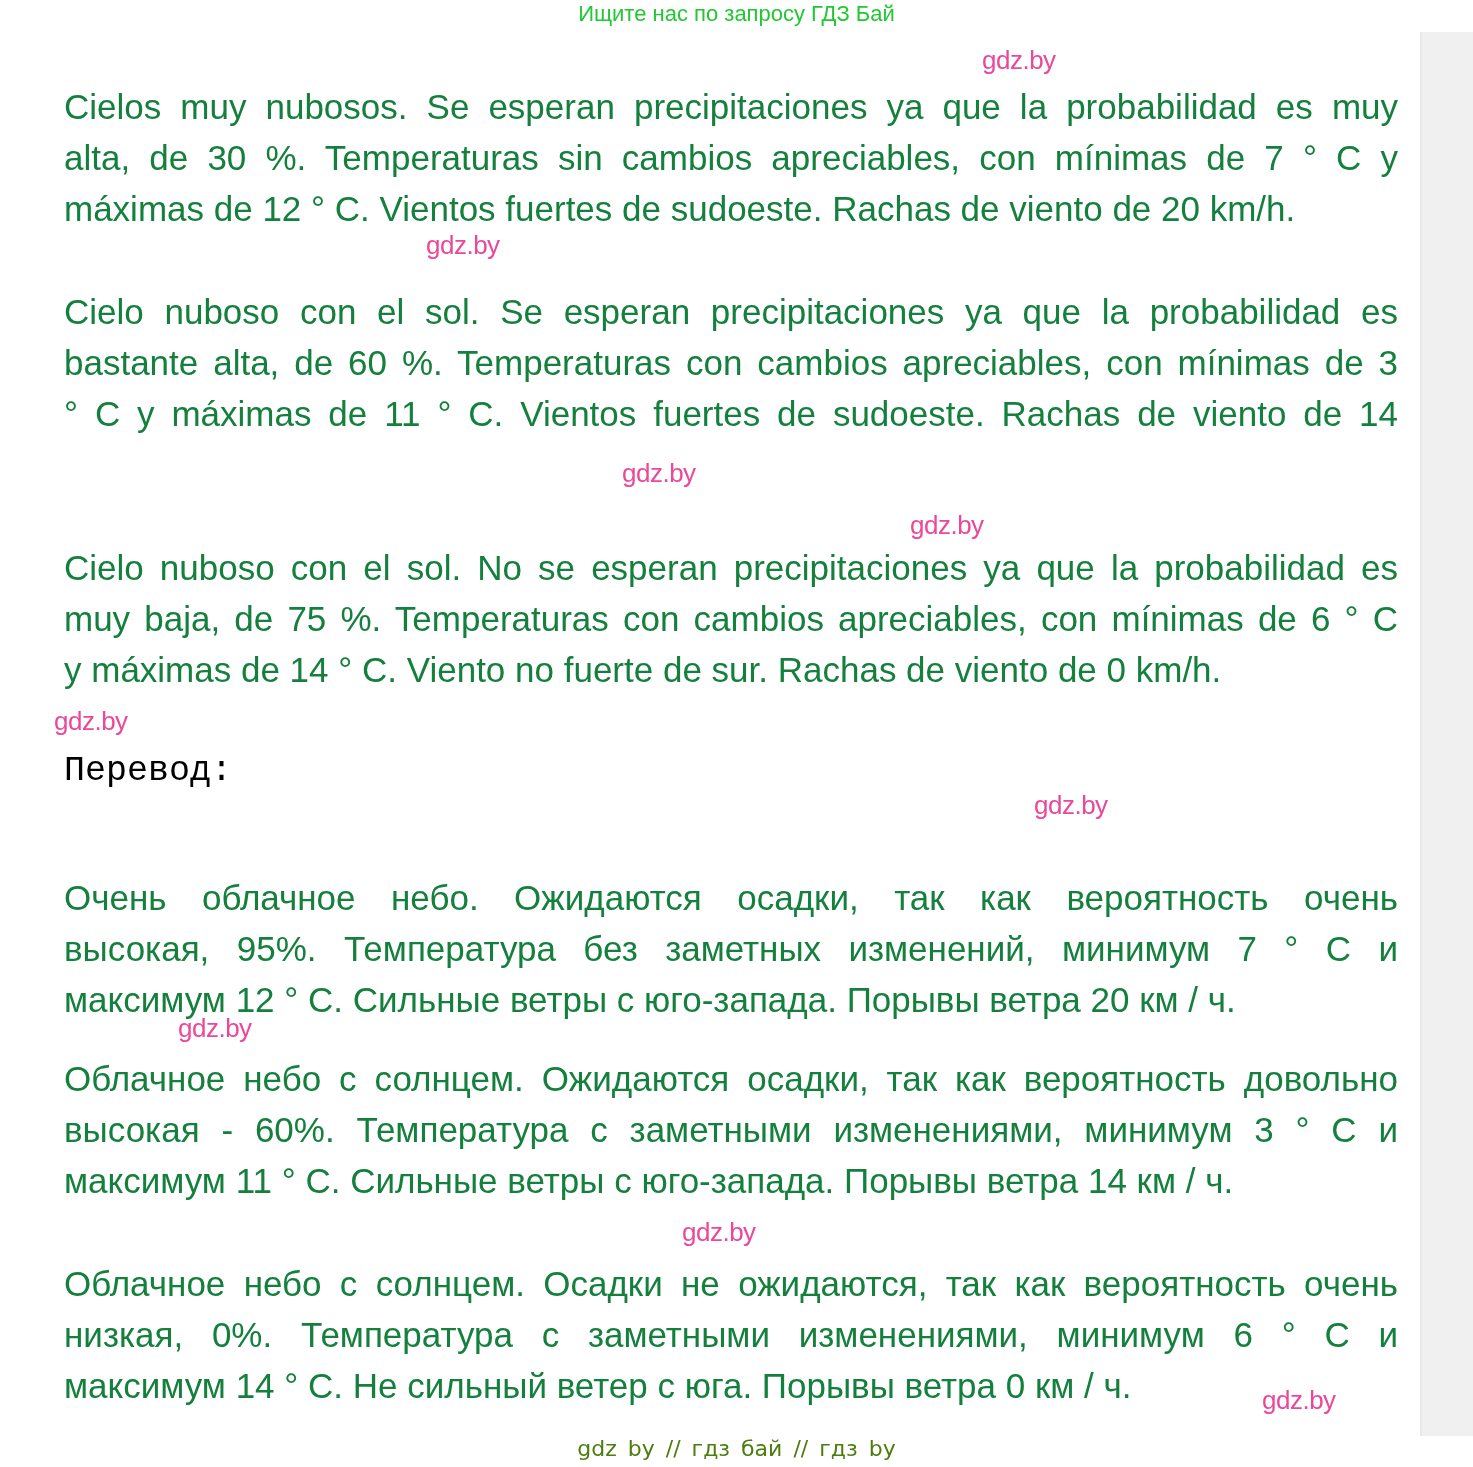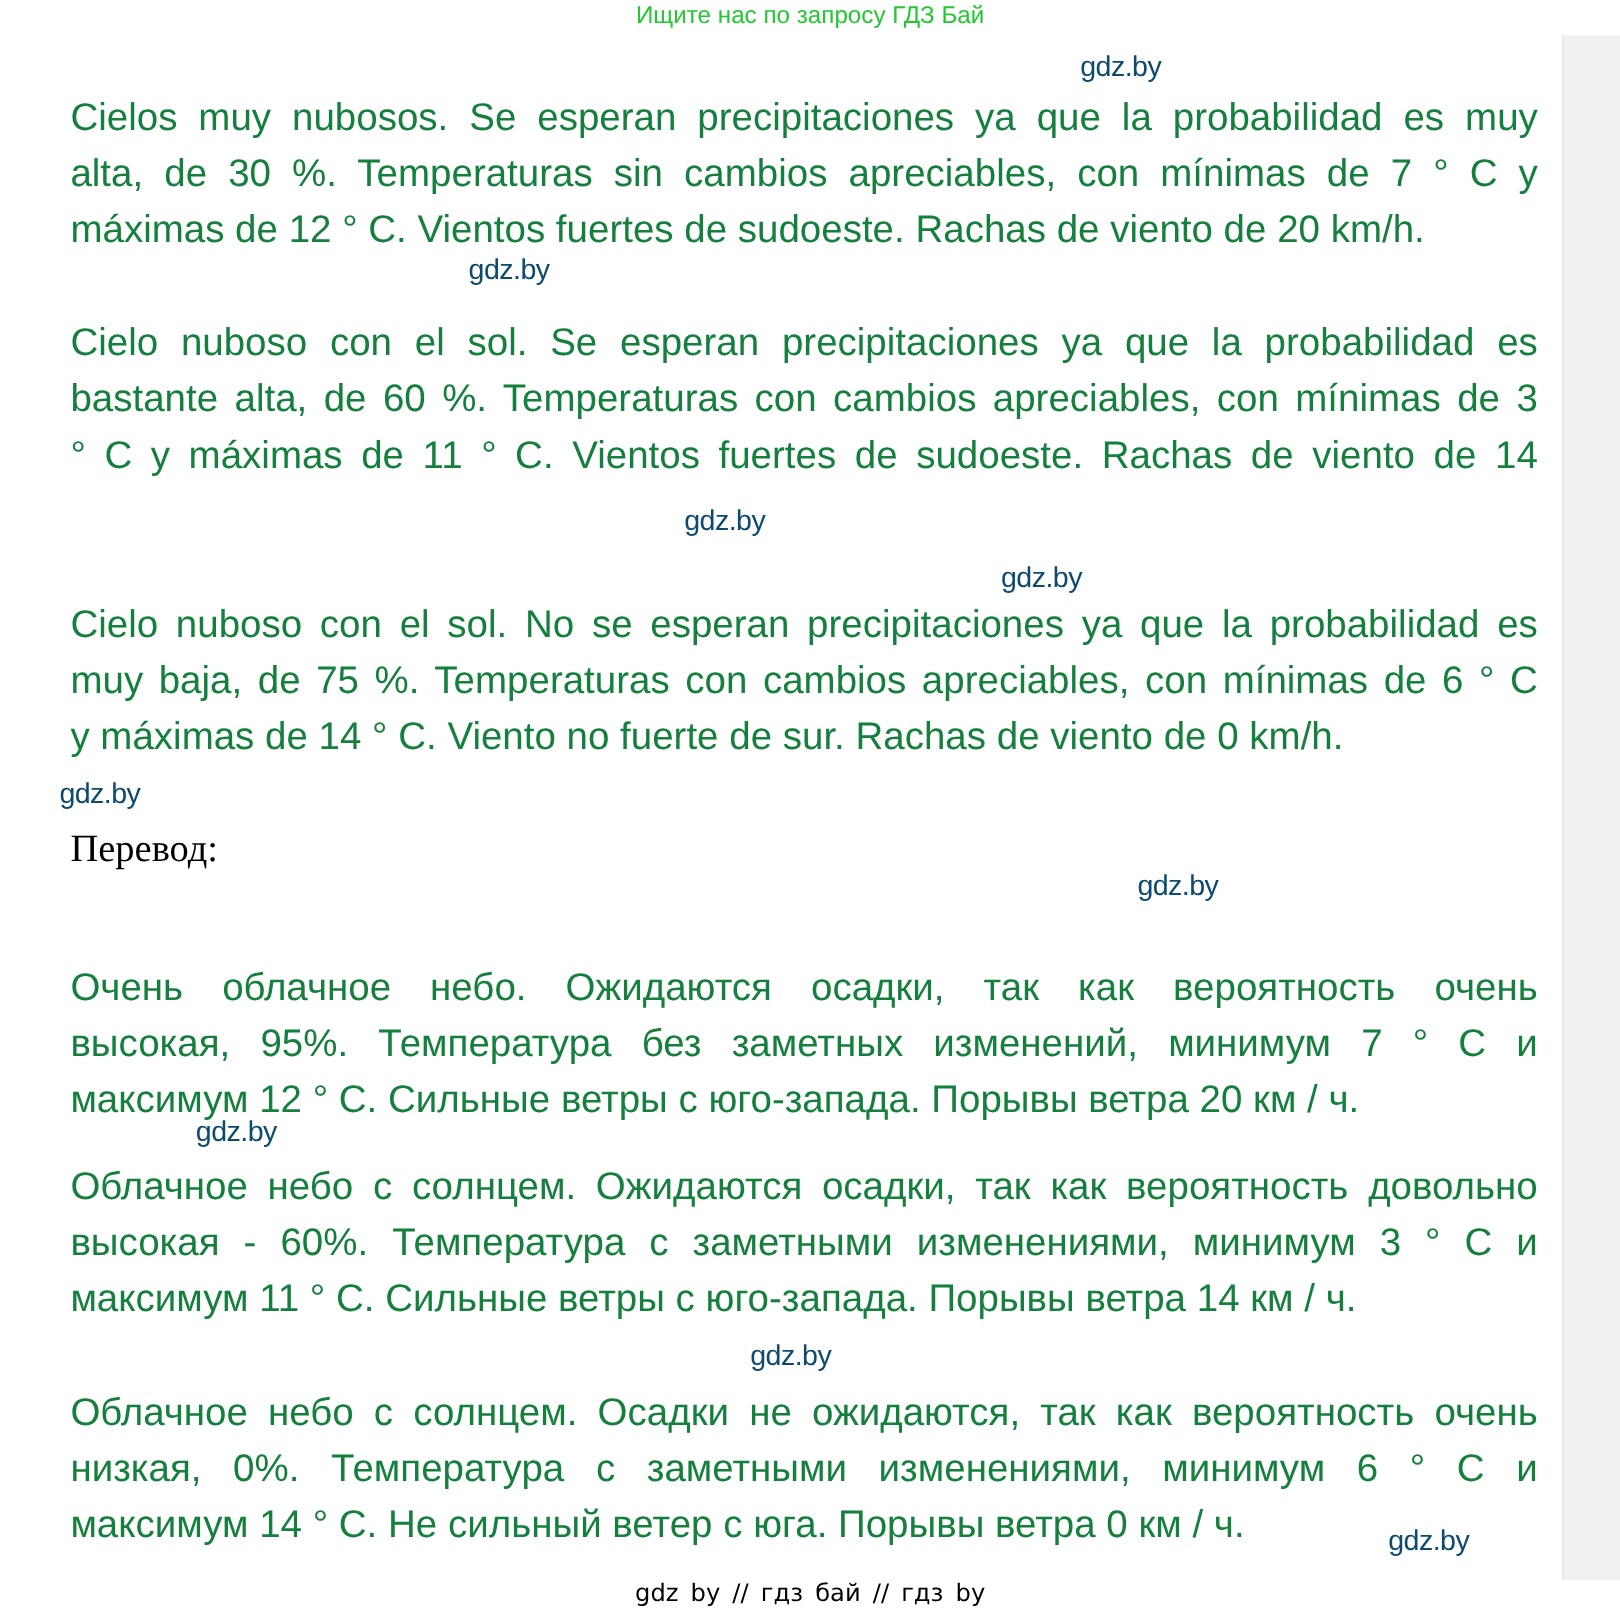--- a/index.html
+++ b/index.html
@@ -1,25 +1,25 @@
 <!DOCTYPE html>
 <html><head>
   <meta charset="utf-8">
   <style>
     html, body { margin: 0; padding: 0; background: #ffffff; }
     body { width: 1473px; height: 1467px; position: relative; overflow: hidden; }
     .page { position: absolute; left: 0; top: 0; width: 1473px; height: 1467px; background: #fff; }
     .side-panel { position: absolute; left: 1420px; top: 32px; width: 53px; height: 1404px; background: #f0f0f0; border-left: 2px solid #e8e8e8; }
     .top-banner { position: absolute; left: 0; top: 0; width: 1473px; text-align: center; font-family: "Liberation Sans", sans-serif; font-size: 22px; color: #22c832; line-height: 28px; }
-    .bottom-banner { position: absolute; left: 0; top: 1434px; width: 1473px; text-align: center; font-family: "DejaVu Sans", sans-serif; font-size: 22px; color: #000000; line-height: 30px; word-spacing: 4px; }
-    .wm { position: absolute; font-family: "Liberation Sans", sans-serif; font-size: 26px; color: #0c4a6e; line-height: 30px; letter-spacing: -0.5px; }
+    .bottom-banner { position: absolute; left: 0; top: 1434px; width: 1473px; text-align: center; font-family: "DejaVu Sans", sans-serif; font-size: 22px; color: #4d7c0f; line-height: 30px; word-spacing: 4px; }
+    .wm { position: absolute; font-family: "Liberation Sans", sans-serif; font-size: 26px; color: #ec4899; line-height: 30px; letter-spacing: -0.5px; }
     .para { position: absolute; left: 64px; width: 1334px; font-family: Liberation Sans, sans-serif; font-size: 35px; line-height: 51px; color: #15803d; text-align: justify; text-align-last: left; }
     .line { display: block; text-align: justify; text-align-last: justify; white-space: nowrap; height: 51px; }
     .line.last { text-align-last: left; }
-    .heading { position: absolute; left: 64px; font-family: Liberation Serif, serif; font-size: 35px; line-height: 51px; color: #000; }
+    .heading { position: absolute; left: 64px; font-family: Liberation Mono, monospace; font-size: 35px; line-height: 51px; color: #000; }
   </style>
 </head>
 <body>
 
 <div class="page">
 
   <div class="top-banner">Ищите нас по запросу ГДЗ Бай</div>
 
   <div class="side-panel"></div>
 

